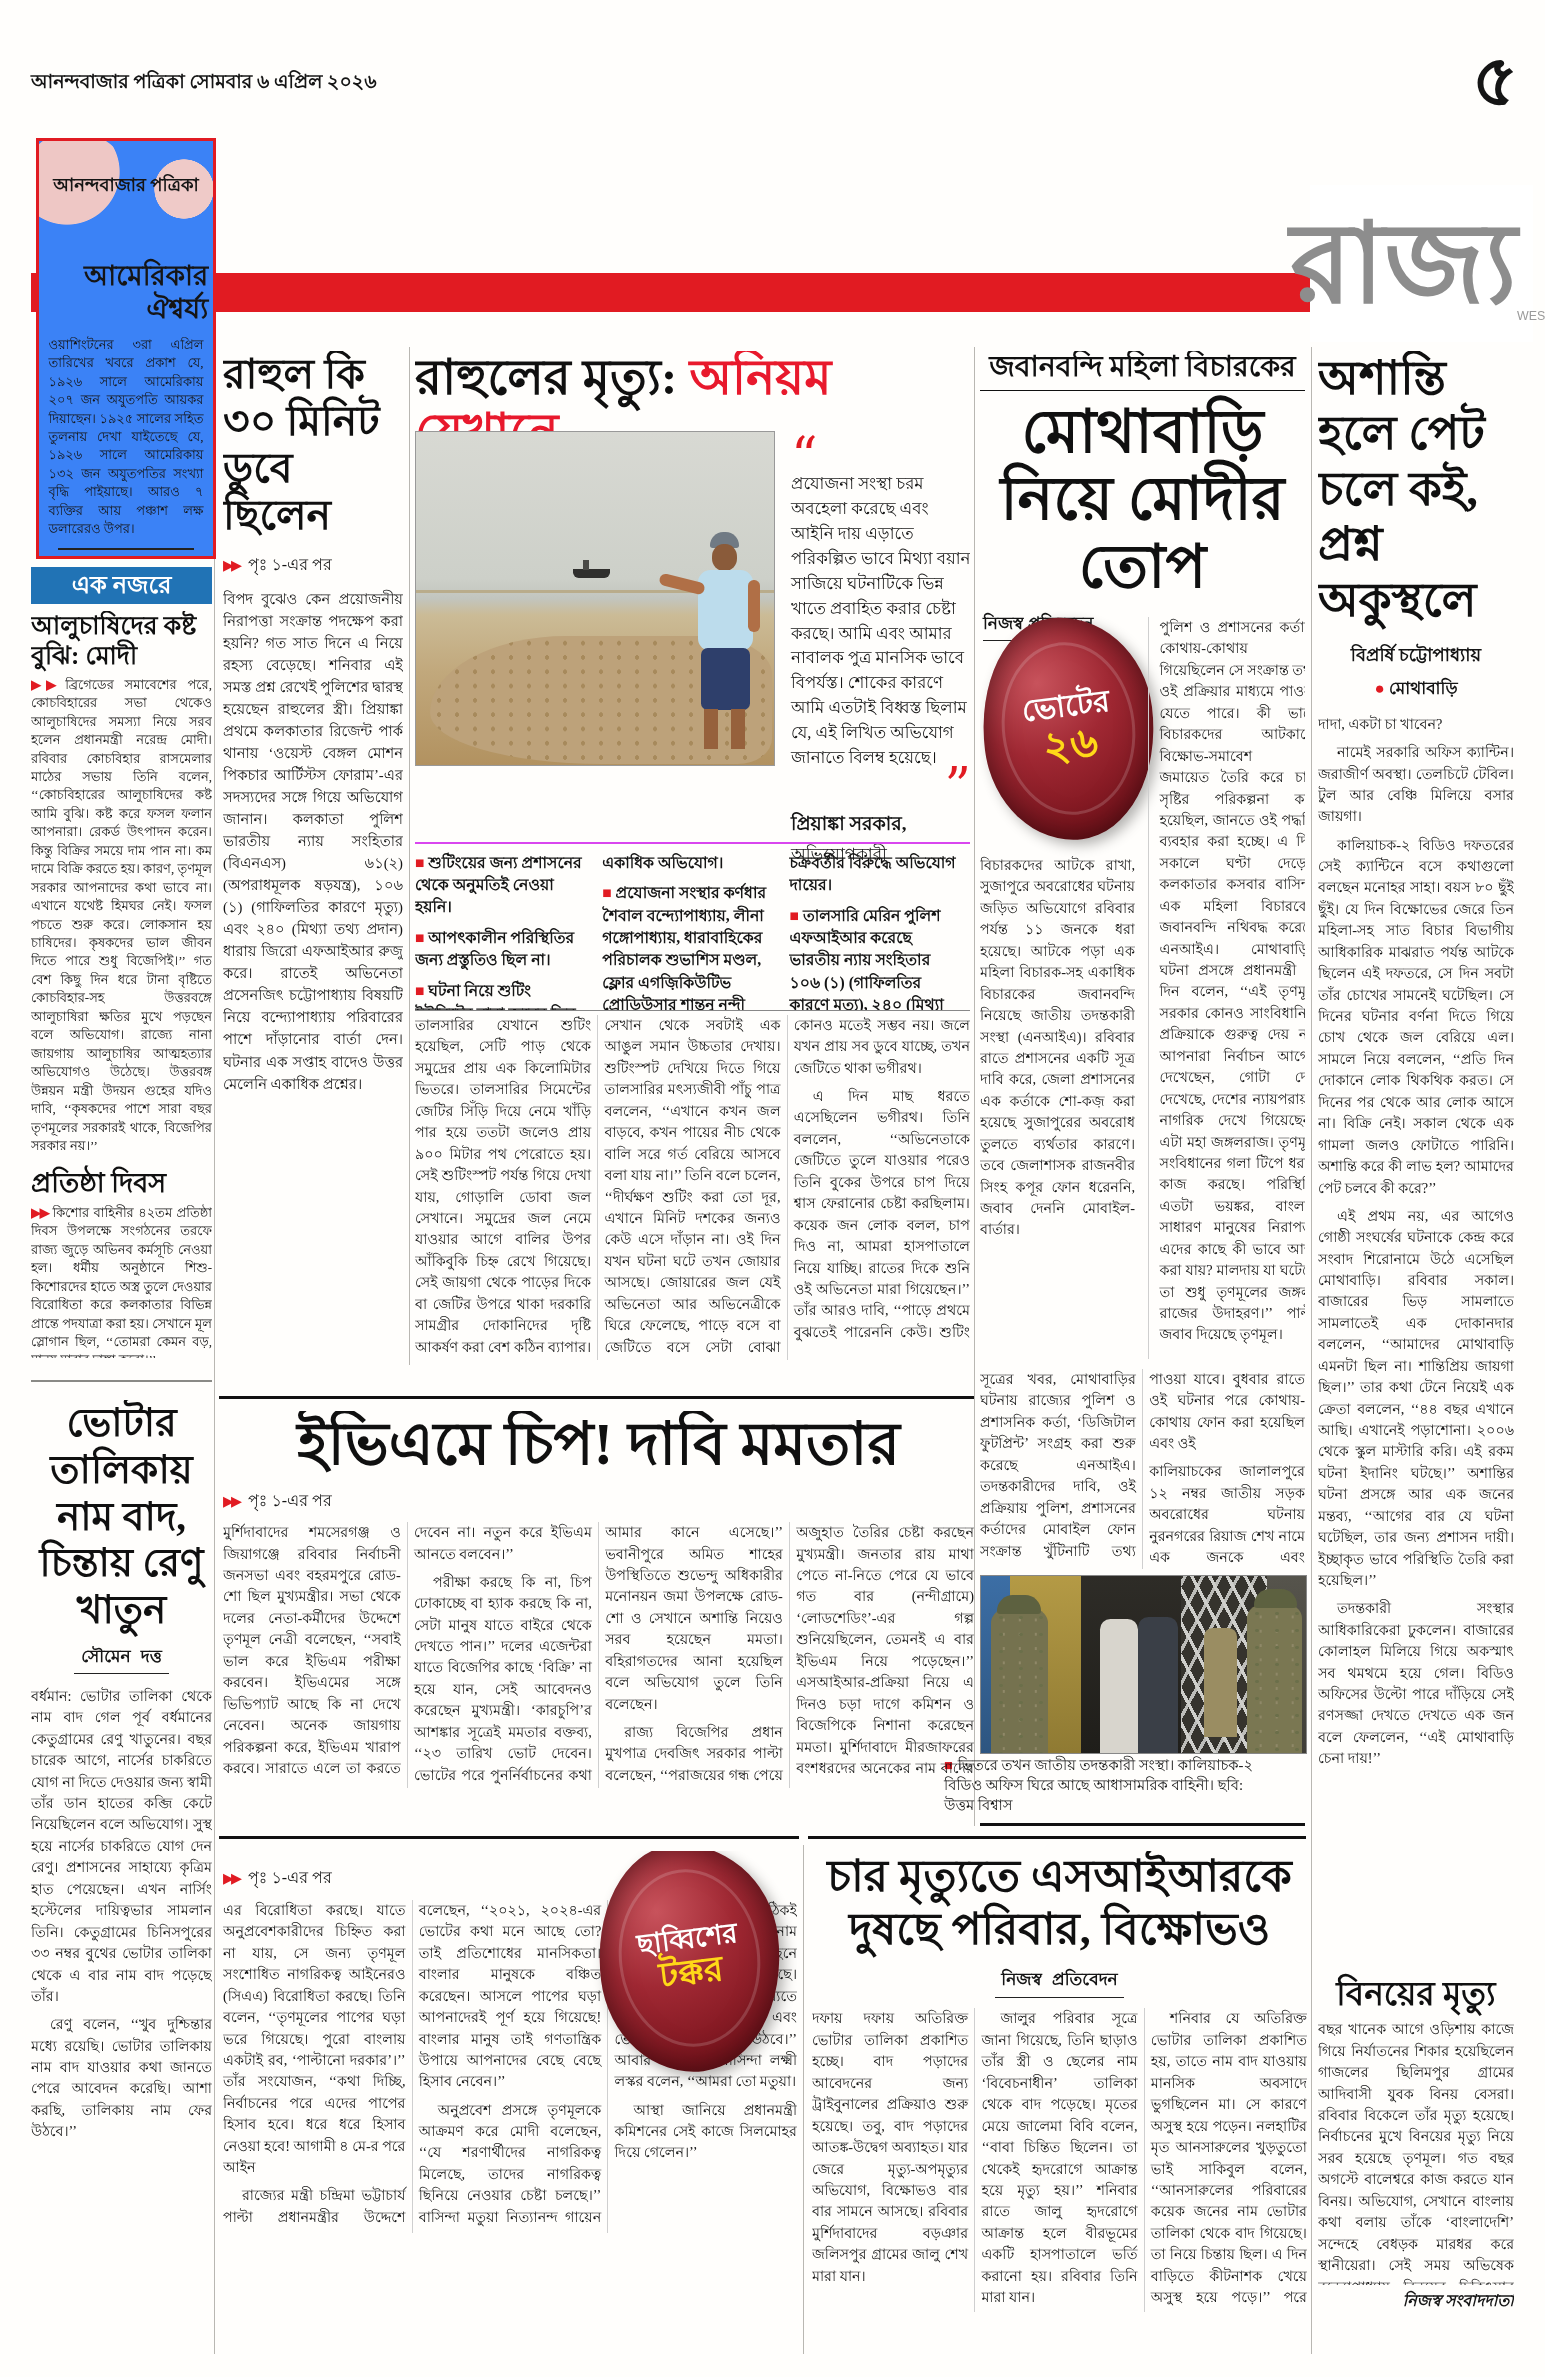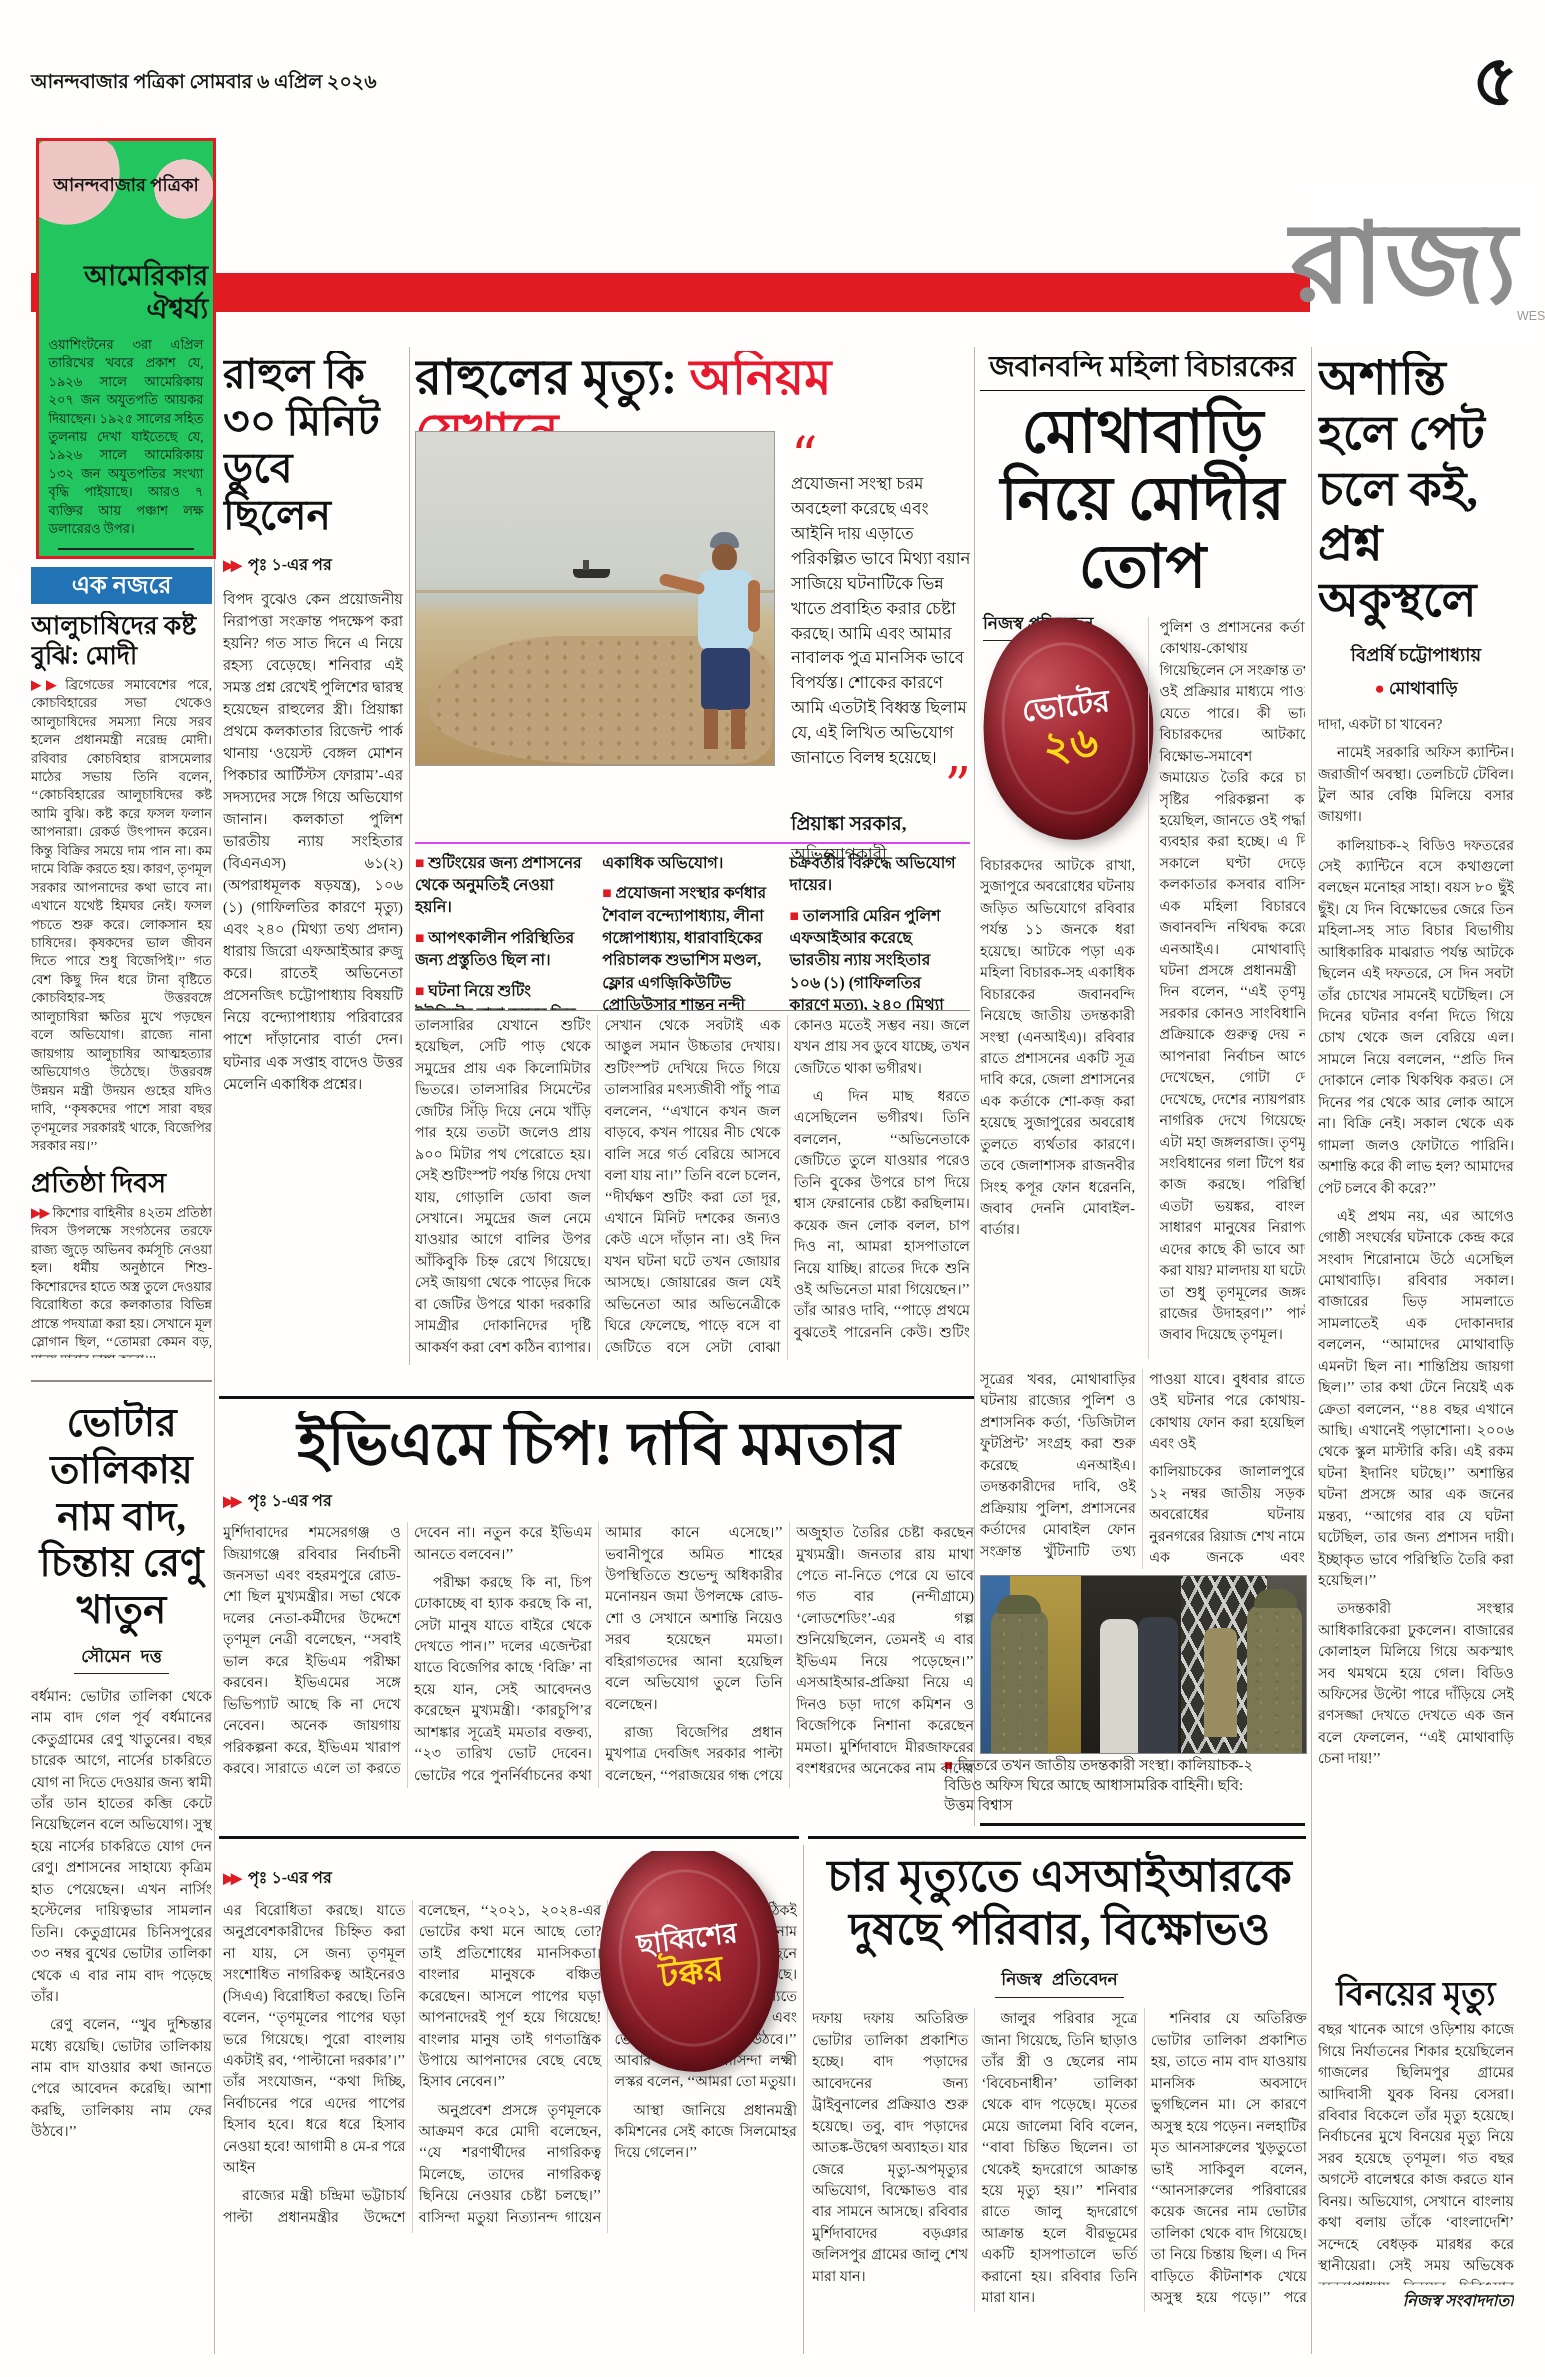--- a/index.html
+++ b/index.html
@@ -8,21 +8,21 @@
   .abs{position:absolute;}
   .hl{font-weight:bold;color:#101010;line-height:1.12;}
   .bt{font-size:14.3px;line-height:1.5;text-align:justify;}
   .bt p{margin:0 0 6.7px 0;text-indent:19px;}
   .bt p.noind{text-indent:0;}
   .cols2{column-count:2;column-gap:13.3px;column-rule:0.5px solid #cfcfcf;}
   .cols3{column-count:3;column-gap:13.3px;column-rule:0.5px solid #cfcfcf;}
   .cols4{column-count:4;column-gap:13.3px;column-rule:0.5px solid #cfcfcf;}
   .byline{font-weight:bold;text-align:center;font-size:17px;}
   .byline .inner{display:inline-block;border-bottom:1.4px double #222;padding:0 6.7px 2.9px;font-family:Liberation Mono, monospace;}
-  .contmark{font-size:16px;font-weight:bold;}
+  .contmark{font-size:16px;font-weight:normal;}
   .contmark .tri{color:#e11b22;letter-spacing:-2.9px;margin-right:4.8px;font-size:14.3px;}
   .vrule{width:1px;background:#b9b7b2;}
   .hthick{background:#111;}
   .hthin{background:#8a8a86;}
   .seal{display:flex;flex-direction:column;align-items:center;justify-content:center;
         border-radius:47% 53% 50% 50%/55% 45% 55% 45%;
         background:radial-gradient(circle at 35% 28%,#c8535c 0%,#a02833 38%,#7c151e 76%,#641016 100%);
         box-shadow:inset 0 0 33px rgba(0,0,0,.5),4.8px 5.7px 12.4px rgba(0,0,0,.3);
         transform:rotate(-7deg);}
   .seal::before{content:"";position:absolute;inset:11%;border-radius:50%;
@@ -52,21 +52,21 @@
     <span style="font-size:12.4px;color:#9a9a9a;font-family:'Liberation Sans',sans-serif;align-self:flex-end;margin-bottom:19px;">WEST</span>
   </div>
   <div class="abs" style="left:1472px;top:26px;font-size:71px;font-weight:bold;z-index:3;">৫</div>
 
   <div class="abs vrule" style="left:214px;top:347px;height:2007px;"></div>
   <div class="abs vrule" style="left:409px;top:347px;height:1018px;"></div>
   <div class="abs vrule" style="left:974px;top:347px;height:1479px;"></div>
   <div class="abs vrule" style="left:1311px;top:347px;height:2007px;"></div>
   <div class="abs vrule" style="left:803px;top:1845px;height:509px;"></div>
 
-  <div class="abs" style="left:36px;top:138px;width:174px;height:415px;border:3.3px solid #e11b22;background:#22c55e;overflow:hidden;">
+  <div class="abs" style="left:36px;top:138px;width:174px;height:415px;border:3.3px solid #e11b22;background:#3b82f6;overflow:hidden;">
     <div class="abs" style="left:-14.3px;top:-9.5px;width:105px;height:100px;border-radius:50% 60% 55% 45%;
          background:radial-gradient(circle at 40% 40%, #eec7c5 0 60%, transparent 61%);"></div>
     <div class="abs" style="left:114px;top:9.5px;width:62px;height:76px;border-radius:55% 45% 60% 40%;
          background:radial-gradient(circle at 50% 50%, #efcac8 0 60%, transparent 61%);"></div>
     <div style="position:relative;text-align:center;font-size:18px;font-weight:bold;margin-top:30px;">আনন্দবাজার পত্রিকা</div>
     <div style="position:relative;text-align:right;font-size:27.6px;font-weight:bold;line-height:1.2;margin:57px 4.8px 10.5px;">আমেরিকার ঐশ্বর্য্য</div>
     <div class="bt" style="font-size:13px;line-height:1.42;margin:0 9.5px;">ওয়াশিংটনের ৩রা এপ্রিল তারিখের খবরে প্রকাশ যে, ১৯২৬ সালে আমেরিকায় ২০৭ জন অযুতপতি আয়কর দিয়াছেন। ১৯২৫ সালের সহিত তুলনায় দেখা যাইতেছে যে, ১৯২৬ সালে আমেরিকায় ১৩২ জন অযুতপতির সংখ্যা বৃদ্ধি পাইয়াছে। আরও ৭ ব্যক্তির আয় পঞ্চাশ লক্ষ ডলারেরও উপর।</div>
     <div style="height:1.4px;background:#222;margin:9.5px 19px;"></div>
     <div style="text-align:center;font-size:14.7px;font-weight:bold;line-height:1.35;">আনন্দবাজার পত্রিকা</div>
 

